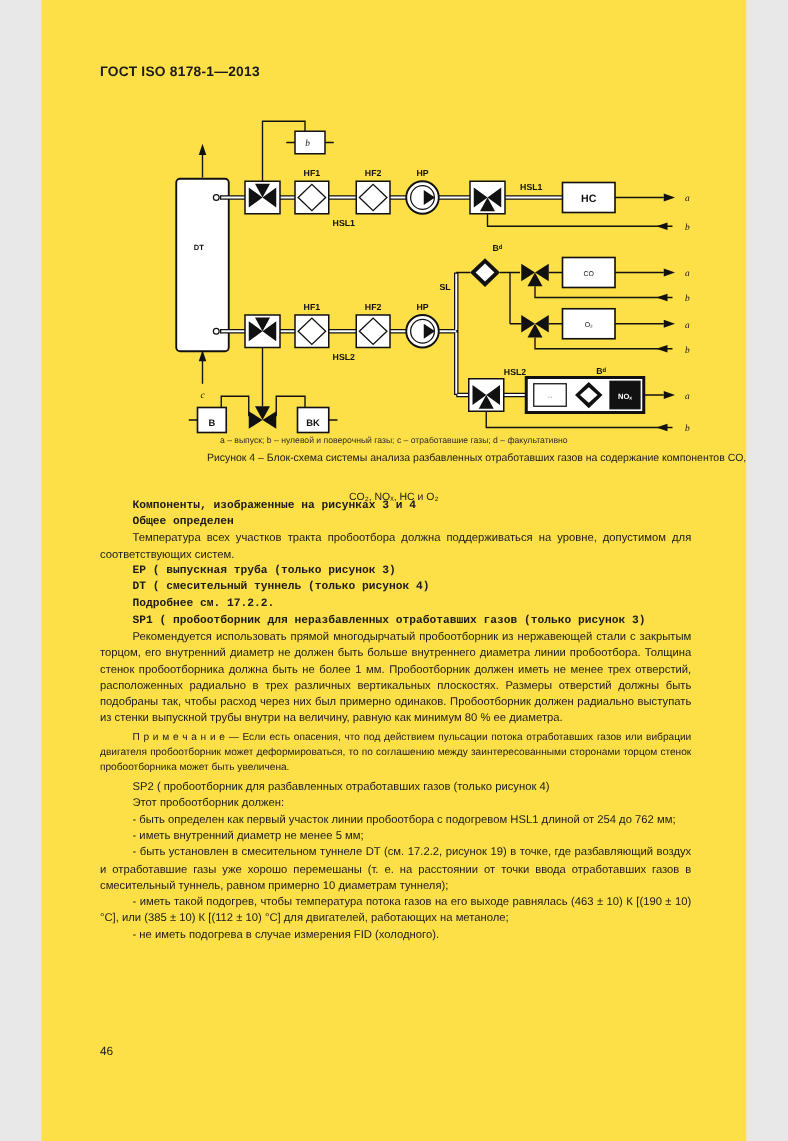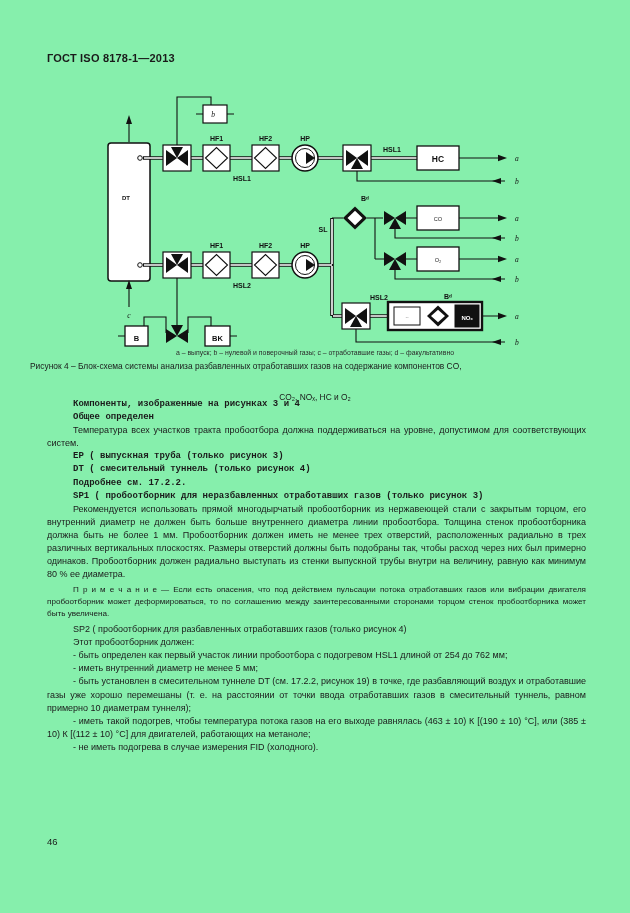--- a/index.html
+++ b/index.html
@@ -1,21 +1,21 @@
 <!DOCTYPE html>
 <html><head>
 <meta charset="utf-8">
 <style>
   html,body{margin:0;padding:0;background:#e8e8e8;}
-  .page{position:relative;width:630px;height:913px;background:#86efac;margin:0 auto;
+  .page{position:relative;width:564px;height:913px;background:#fde047;margin:0 auto;
         font-family:"Liberation Sans",sans-serif;color:#1a1a1a;overflow:hidden;}
   .hdr{position:absolute;left:47px;top:52px;font-size:11px;font-weight:bold;letter-spacing:.2px;}
   .fig-svg{position:absolute;left:85px;top:88px;}
   .legend{position:absolute;left:0;right:0;top:349px;text-align:center;font-size:6.9px;color:#2b2b2b;}
-  .cap1{position:absolute;left:0;right:0;top:361px;text-align:left;font-size:8.4px;margin-left:30px;}
+  .cap1{position:absolute;left:0;right:0;top:361px;text-align:right;font-size:8.4px;margin-left:30px;}
   .cap2{position:absolute;left:0;right:0;top:392px;text-align:center;font-size:8.4px;}
   .body{position:absolute;left:47px;right:44px;top:398px;font-size:9px;line-height:13.1px;}
   .body p{margin:0;text-indent:26px;text-align:justify;}
   .body p.h{font-weight:bold;text-align:left;font-family:Liberation Mono, monospace;}
   .body p.note{font-size:8.1px;line-height:11.6px;margin:3px 0 4px 0;}
   .pagenum{position:absolute;left:47px;top:836px;font-size:9.5px;}
   svg text{font-family:"Liberation Sans",sans-serif;}
   .lbl{font-size:7px;font-weight:bold;fill:#111;}
   .lbl-sm{font-size:5.6px;fill:#222;}
   .it{font-family:"Liberation Serif",serif;font-style:italic;font-size:7.5px;fill:#111;}

